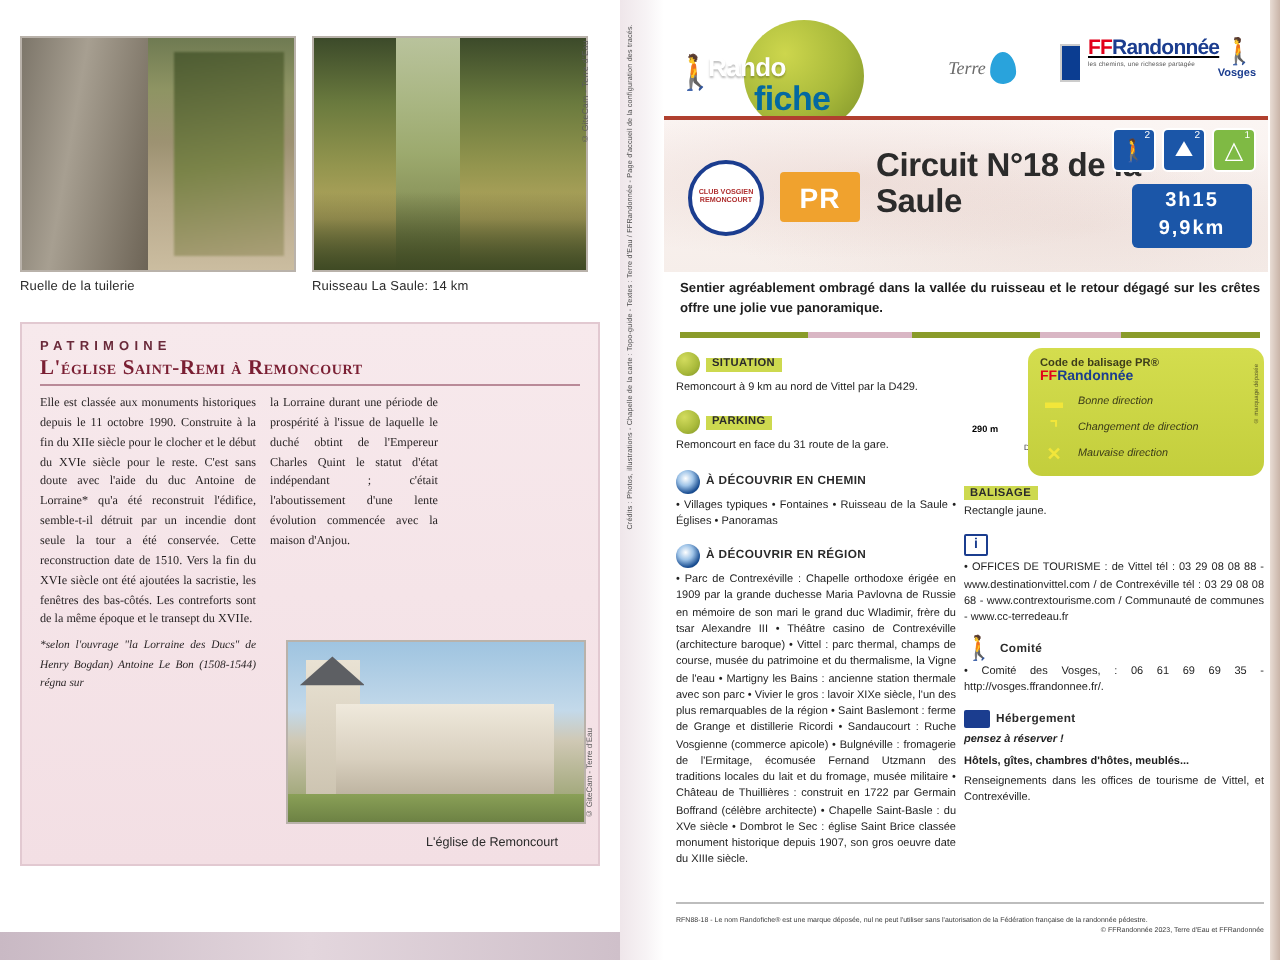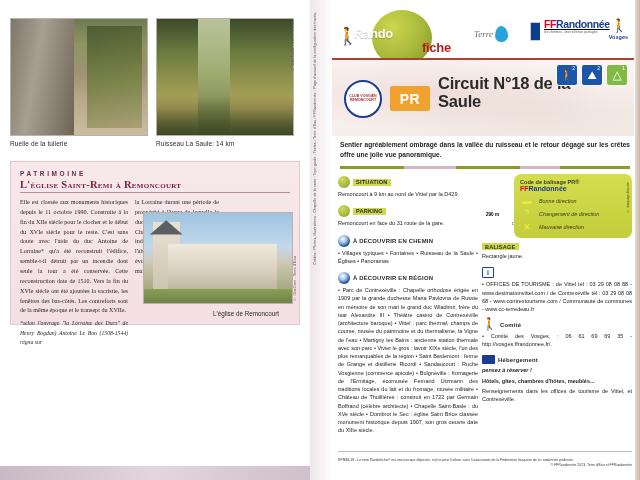--- a/index.html
+++ b/index.html
@@ -61,21 +61,21 @@
     writing-mode: vertical-rl; transform: rotate(180deg);
     letter-spacing: .2px;
   }
 
   
   .patrimoine {
     margin-top: 14px;
     background: linear-gradient(180deg,#f7e9ec 0%, #f3dfe4 100%);
     border: 1px solid #e2c9d1;
     padding: 8px 9px 10px 9px;
-    height: 164px;
+    height: 272px;
     position: relative;
   }
   .pat-kicker {
     font-size: 6.5px; letter-spacing: 2.6px; font-weight: bold;
     color: #6a2a3a; margin-bottom: 2px;
   }
   .pat-title {
     font-family: "Liberation Serif", serif;
     font-size: 10.5px; font-weight: bold; color: #7a1f33;
     font-variant: small-caps; letter-spacing: .3px;
@@ -149,23 +149,22 @@
     width: 60px; height: 56px; border-radius: 50%;
     background: radial-gradient(circle at 34% 30%, #cdd64d 0%, #a7b83a 55%, #7d9128 100%);
   }
   .rando-word {
     position:absolute; left: 22px; top: 12px;
     font-size: 13px; font-weight: bold; color: #ffffff;
     letter-spacing: -.3px; text-shadow: 0 1px 1px rgba(0,0,0,.25);
   }
   .rando-word2 {
     position:absolute; left: 45px; top: 26px;
-    font-size: 13px; font-weight: bold; color: #b91c1c;
+    font-size: 17px; font-weight: bold; color: #0369a1;
     letter-spacing: -.3px;
-    margin-left: 45px;
   }
   .walker-red {
     position:absolute; left: 5px; top: 14px;
     font-size: 17px; color: #e2001a; font-weight: bold; line-height: 1;
   }
   .logo-terre {
     position:absolute; left: 128px; top: 6px;
     width: 62px; height: 28px; background:#fff;
     border-radius: 3px; display:flex; align-items:center; justify-content:center; gap:2px;
   }
@@ -412,20 +411,24 @@
 
       <div class="picto-row">
         <div class="picto blue">🚶<sup>2</sup></div>
         <div class="picto blue">⛰<sup>2</sup></div>
         <div class="picto green">
             <span class="tri">△</span>
             <sup>1</sup>
           </div>
       </div>
 
+      <div class="time-box">
+        <div>3h15</div>
+        <div>9,9km</div>
+      </div>
     </div>
 
     <div class="desc">Sentier agréablement ombragé dans la vallée du ruisseau et le retour dégagé sur les crêtes offre une jolie vue panoramique.</div>
     <div class="rule-multi"></div>
 
     <div class="info-left">
       <div class="info-item">
         <div class="bullet-head">
           <span class="dot"></span>
           <span class="lbl-hi">SITUATION</span>

